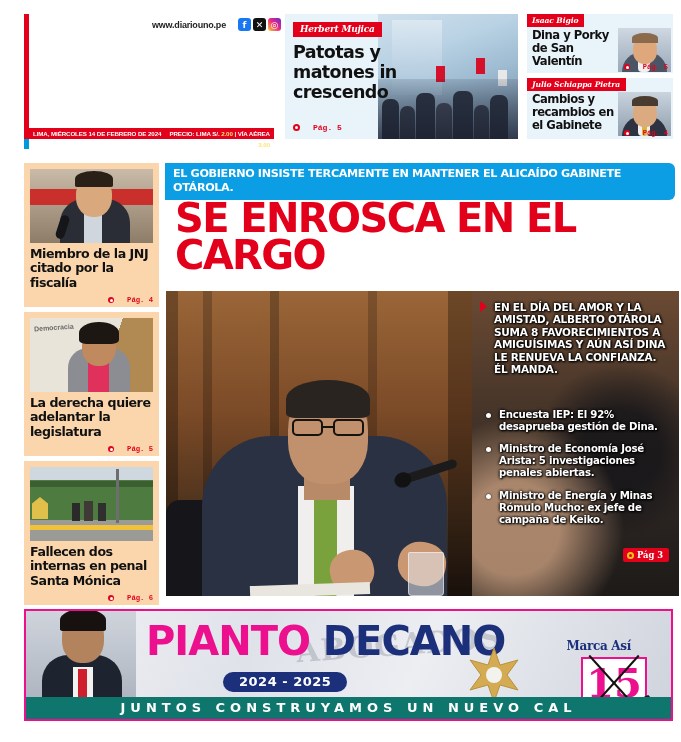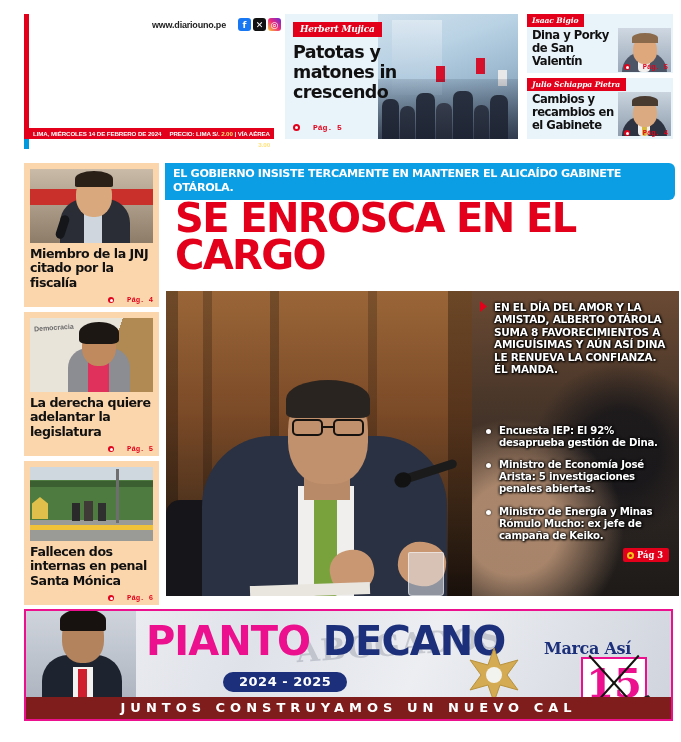--- a/index.html
+++ b/index.html
@@ -137,21 +137,21 @@
       radial-gradient(circle at 72% 52%, rgba(20,20,24,.8) 0 18%, transparent 40%),
       linear-gradient(180deg,#6b4a33 0%,#4a372a 35%,#2c2522 70%,#1d1a18 100%);}
   .bl-lead{position:absolute;left:8px;top:10px;width:192px;color:#fff;font-weight:bold;font-size:10.5px;
       line-height:12.4px;letter-spacing:-0.25px;font-family:"DejaVu Sans",sans-serif;
       text-shadow:0 0 3px #000,0 0 3px #000,1px 1px 2px #000;}
   .bl-arrow{position:absolute;left:8px;top:10px;width:7px;height:11px;background:#e2001a;
       clip-path:polygon(0 0,100% 50%,0 100%);}
   .bl-leadtext{display:block;margin-left:14px;}
   .bl-item{position:absolute;left:14px;width:186px;color:#fff;font-weight:bold;font-size:10.2px;
       line-height:12.2px;letter-spacing:-0.25px;font-family:"DejaVu Sans",sans-serif;
-      text-shadow:0 0 3px #000,0 0 3px #000,1px 1px 2px #000;padding-left:13px;box-sizing:border-box;margin-top:16px;}
+      text-shadow:0 0 3px #000,0 0 3px #000,1px 1px 2px #000;padding-left:13px;box-sizing:border-box;}
   .bl-item:before{content:"";position:absolute;left:0;top:4px;width:5px;height:5px;border-radius:50%;
       background:#fff;box-shadow:0 0 2px #000;}
   .bl-item.i1{top:118px;}
   .bl-item.i2{top:152px;}
   .bl-item.i3{top:199px;}
   .bl-pag{position:absolute;right:10px;bottom:34px;background:#e2001a;color:#fff;font-weight:bold;
       font-size:8.4px;padding:2px 6px 2px 4px;border-radius:2px;display:inline-flex;align-items:center;gap:3px;
       font-family:"DejaVu Serif",serif;}
   .bl-pag .odot{width:7px;height:7px;border-radius:50%;background:#f6c417;position:relative;}
   .bl-pag .odot:after{content:"";position:absolute;left:2px;top:2px;width:3px;height:3px;border-radius:50%;background:#e2001a;}
@@ -173,32 +173,32 @@
   .ad-title{position:absolute;left:120px;top:8px;font-weight:bold;font-size:40px;line-height:44px;
       letter-spacing:-1px;font-family:"DejaVu Sans",sans-serif;}
   .ad-title .p1{color:#ec0f8e;}
   .ad-title .p2{color:#1b2f7a;}
   .ad-years{position:absolute;left:197px;top:61px;background:#1b2f7a;color:#fff;font-weight:bold;font-size:13px;
       padding:2px 16px 3px;border-radius:12px;font-family:"DejaVu Sans",sans-serif;letter-spacing:0.5px;}
   .ad-star{position:absolute;left:440px;top:36px;width:56px;height:56px;}
   .ad-star svg{display:block;}
   .ad-cal{position:absolute;right:4px;top:6px;background:#1b2f7a;color:#fff;font-weight:bold;font-size:10px;
       padding:3px 10px 4px;font-family:"DejaVu Sans",sans-serif;letter-spacing:-0.2px;}
-  .ad-marca{position:absolute;right:40px;top:28px;color:#1b2f7a;font-weight:bold;font-size:16px;
+  .ad-marca{position:absolute;right:40px;top:28px;color:#1b2f7a;font-weight:bold;font-size:12px;
       font-family:"DejaVu Serif",serif;letter-spacing:-0.3px;}
   .ad-numbox{position:absolute;right:24px;top:46px;width:66px;height:52px;background:#fff;border:2px solid #ec0f8e;
       box-sizing:border-box;display:flex;align-items:center;justify-content:center;}
   .ad-num{color:#ec0f8e;font-weight:bold;font-size:40px;line-height:40px;font-family:"DejaVu Serif",serif;}
   .ad-x{position:absolute;right:24px;top:46px;width:66px;height:52px;}
   .ad-x i{position:absolute;left:50%;top:50%;width:2px;height:74px;background:#15130f;}
   .ad-x i.a{transform:translate(-50%,-50%) rotate(42deg);}
   .ad-x i.b{transform:translate(-50%,-50%) rotate(-42deg);}
   .ad-pen{position:absolute;right:18px;bottom:12px;width:16px;height:12px;background:#1b1b1b;
       clip-path:polygon(0 40%,70% 0,100% 40%,40% 100%);}
-  .ad-foot{position:absolute;left:0;bottom:0;width:100%;height:22px;background:#7f1d1d;color:#fff;
+  .ad-foot{position:absolute;left:0;bottom:0;width:100%;height:22px;background:#0f766e;color:#fff;
       font-weight:bold;font-size:13px;letter-spacing:5px;line-height:22px;text-align:center;
       font-family:"DejaVu Sans",sans-serif;}
 </style>
 </head>
 <body>
 
 <div class="page">
 
   <div class="masthead">
     <div class="mh-redbar"></div>

